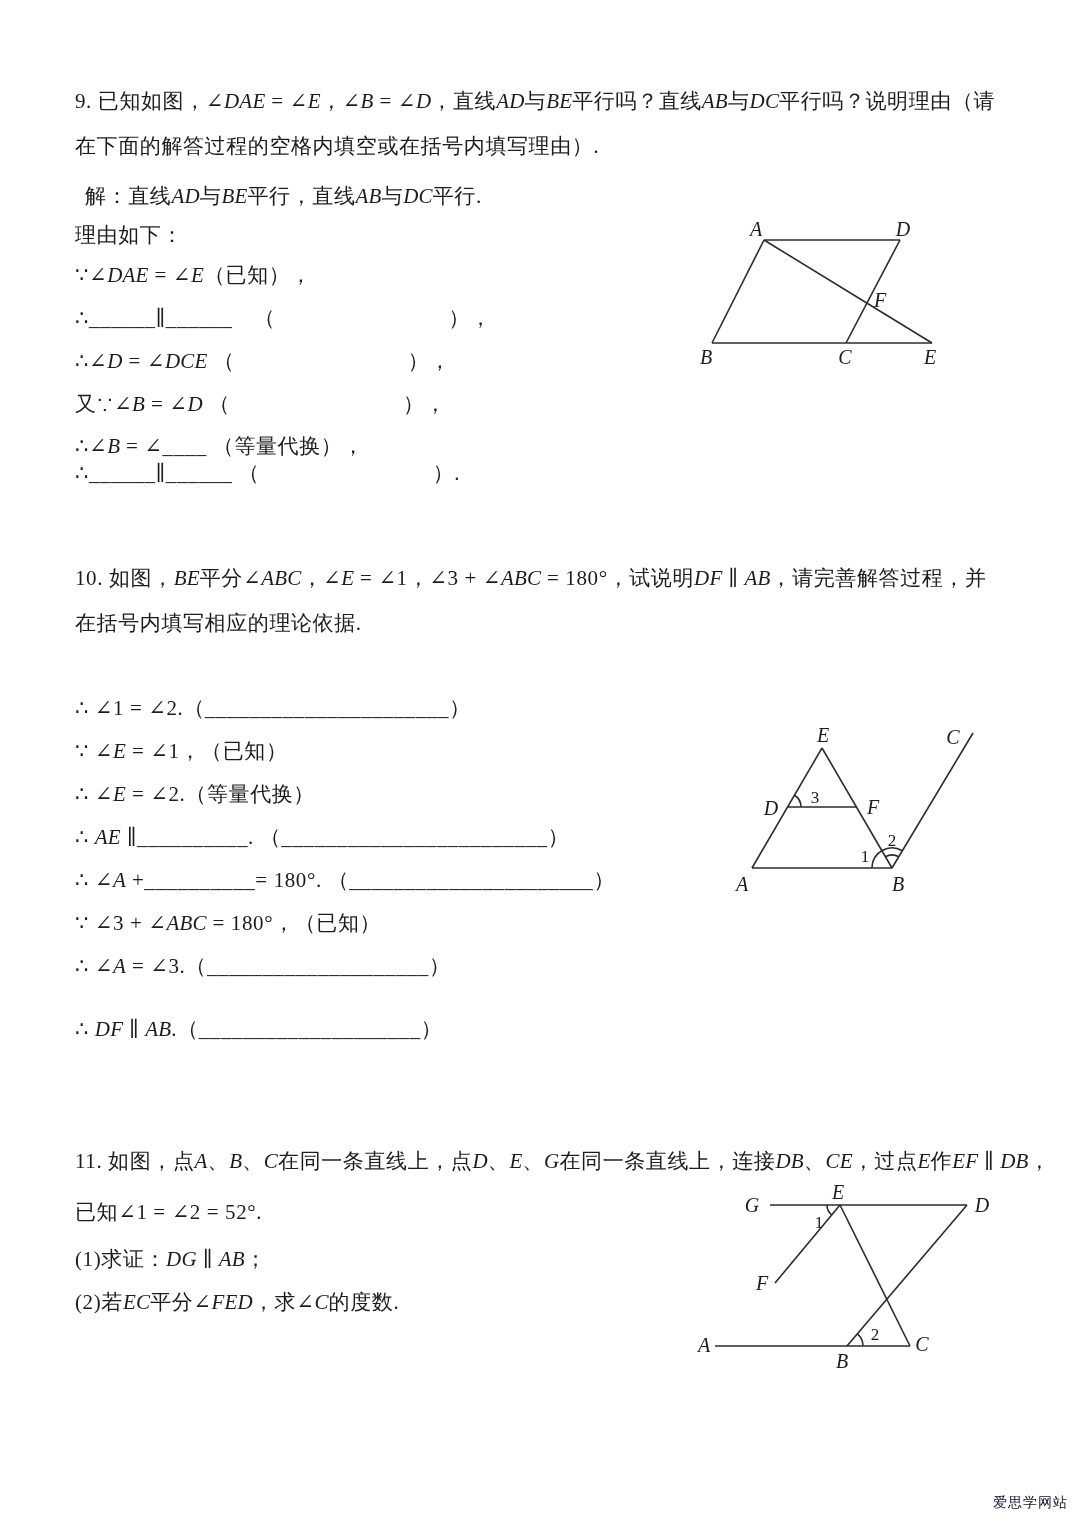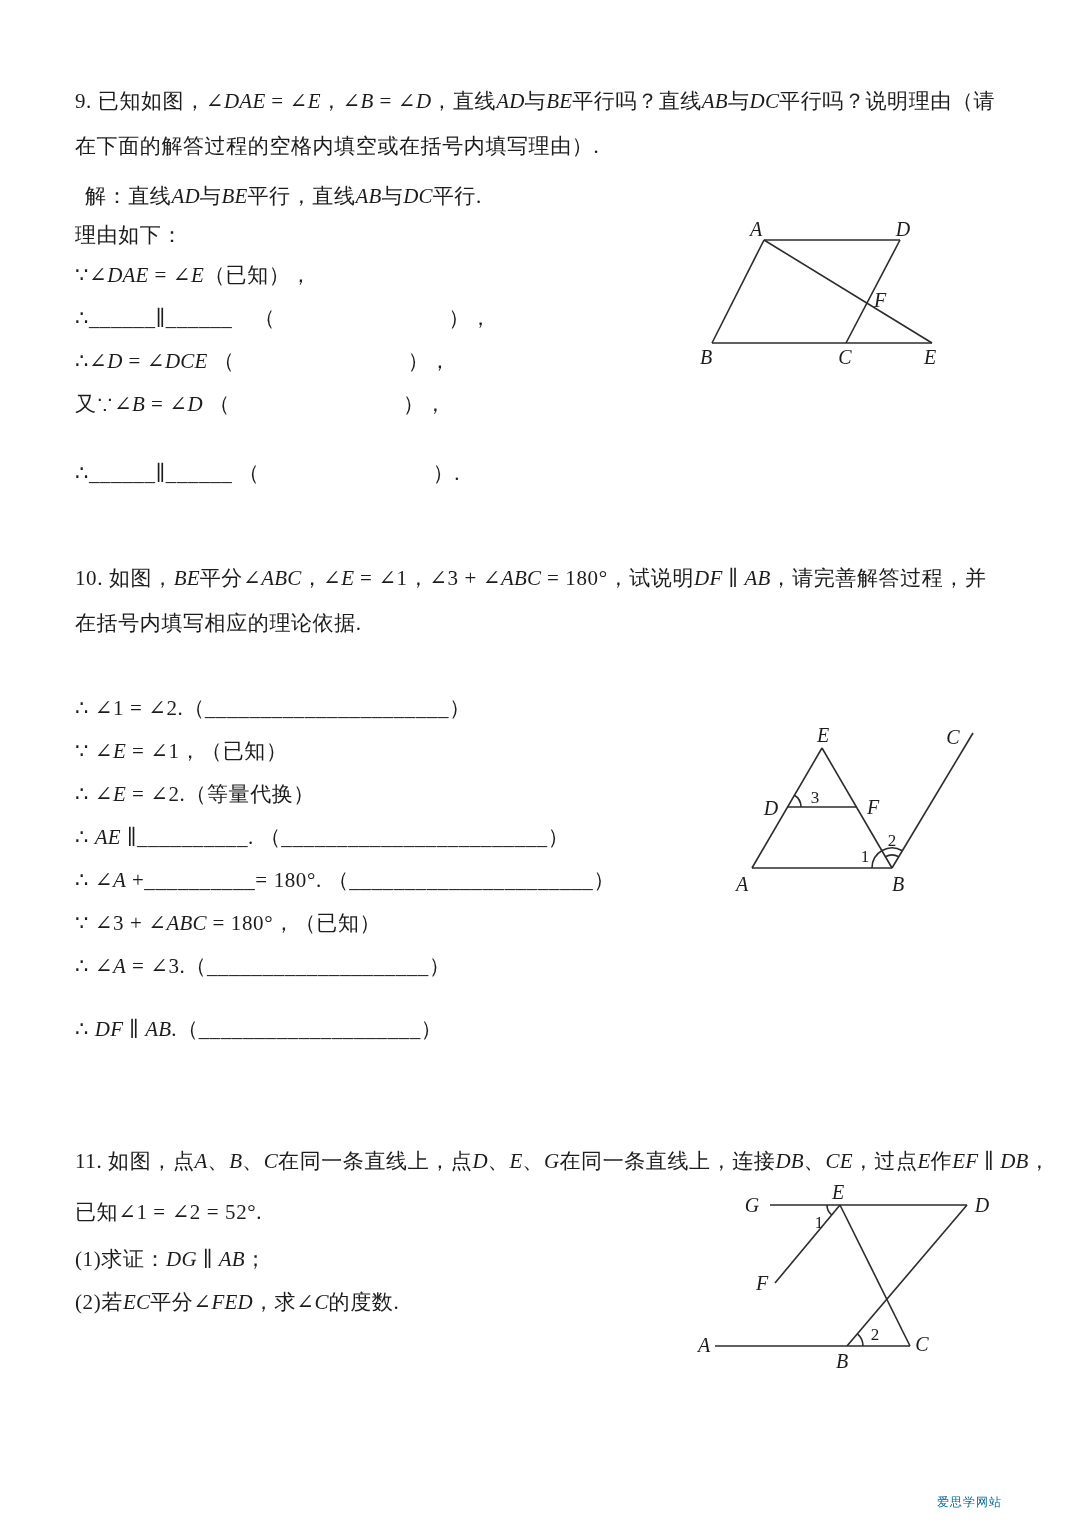--- a/index.html
+++ b/index.html
@@ -24,38 +24,39 @@
   .fig line, .fig path { stroke:#2b2b2b; stroke-width:1.6; fill:none; }
   .lbl {
     font-family:"Liberation Serif","DejaVu Serif",serif;
     font-style:italic; font-size:20px; fill:#1c1c1c;
   }
   .num {
     font-family:"Liberation Serif","DejaVu Serif",serif;
     font-style:normal; font-size:17px; fill:#1c1c1c;
   }
   .watermark {
-    position:absolute; left:937px; top:1494px;
+    position:absolute; left:993px; top:1494px;
     font-family:"Liberation Sans","DejaVu Sans",sans-serif;
-    font-size:12px; color:#0369a1; letter-spacing:1px; white-space:pre;
+    font-size:14px; color:#0f172a; letter-spacing:1px; white-space:pre;
   }
 </style>
 </head>
 <body>
 
 <div id="page">
 
   <div class="tline math" style="top:88px">9. 已知如图，∠<i>DAE</i> = ∠<i>E</i>，∠<i>B</i> = ∠<i>D</i>，直线<i>AD</i>与<i>BE</i>平行吗？直线<i>AB</i>与<i>DC</i>平行吗？说明理由（请</div>
   <div class="tline math" style="top:133px">在下面的解答过程的空格内填空或在括号内填写理由）.</div>
   <div class="tline math" style="top:183px; left:85px">解：直线<i>AD</i>与<i>BE</i>平行，直线<i>AB</i>与<i>DC</i>平行.</div>
   <div class="tline math" style="top:222px">理由如下：</div>
   <div class="tline math" style="top:262px">∵∠<i>DAE</i> = ∠<i>E</i>（已知），</div>
   <div class="tline math" style="top:305px">∴______∥______　（　　　　　　　　），</div>
   <div class="tline math" style="top:348px">∴∠<i>D</i> = ∠<i>DCE</i> （　　　　　　　　），</div>
   <div class="tline math" style="top:391px">又∵∠<i>B</i> = ∠<i>D</i> （　　　　　　　　），</div>
+  <div class="tline math" style="top:433px">∴∠<i>B</i> = ∠____ （等量代换），</div>
   <div class="tline math" style="top:460px">∴______∥______ （　　　　　　　　）.</div>
 
   <svg class="fig" style="left:688px; top:212px" width="330" height="162" viewBox="0 0 330 162">
     <line x1="76" y1="28" x2="212" y2="28"></line>
     <line x1="24" y1="131" x2="244" y2="131"></line>
     <line x1="76" y1="28" x2="24" y2="131"></line>
     <line x1="212" y1="28" x2="158" y2="131"></line>
     <line x1="76" y1="28" x2="244" y2="131"></line>
     <text class="lbl" x="68" y="24" text-anchor="middle">A</text>
     <text class="lbl" x="215" y="24" text-anchor="middle">D</text>

